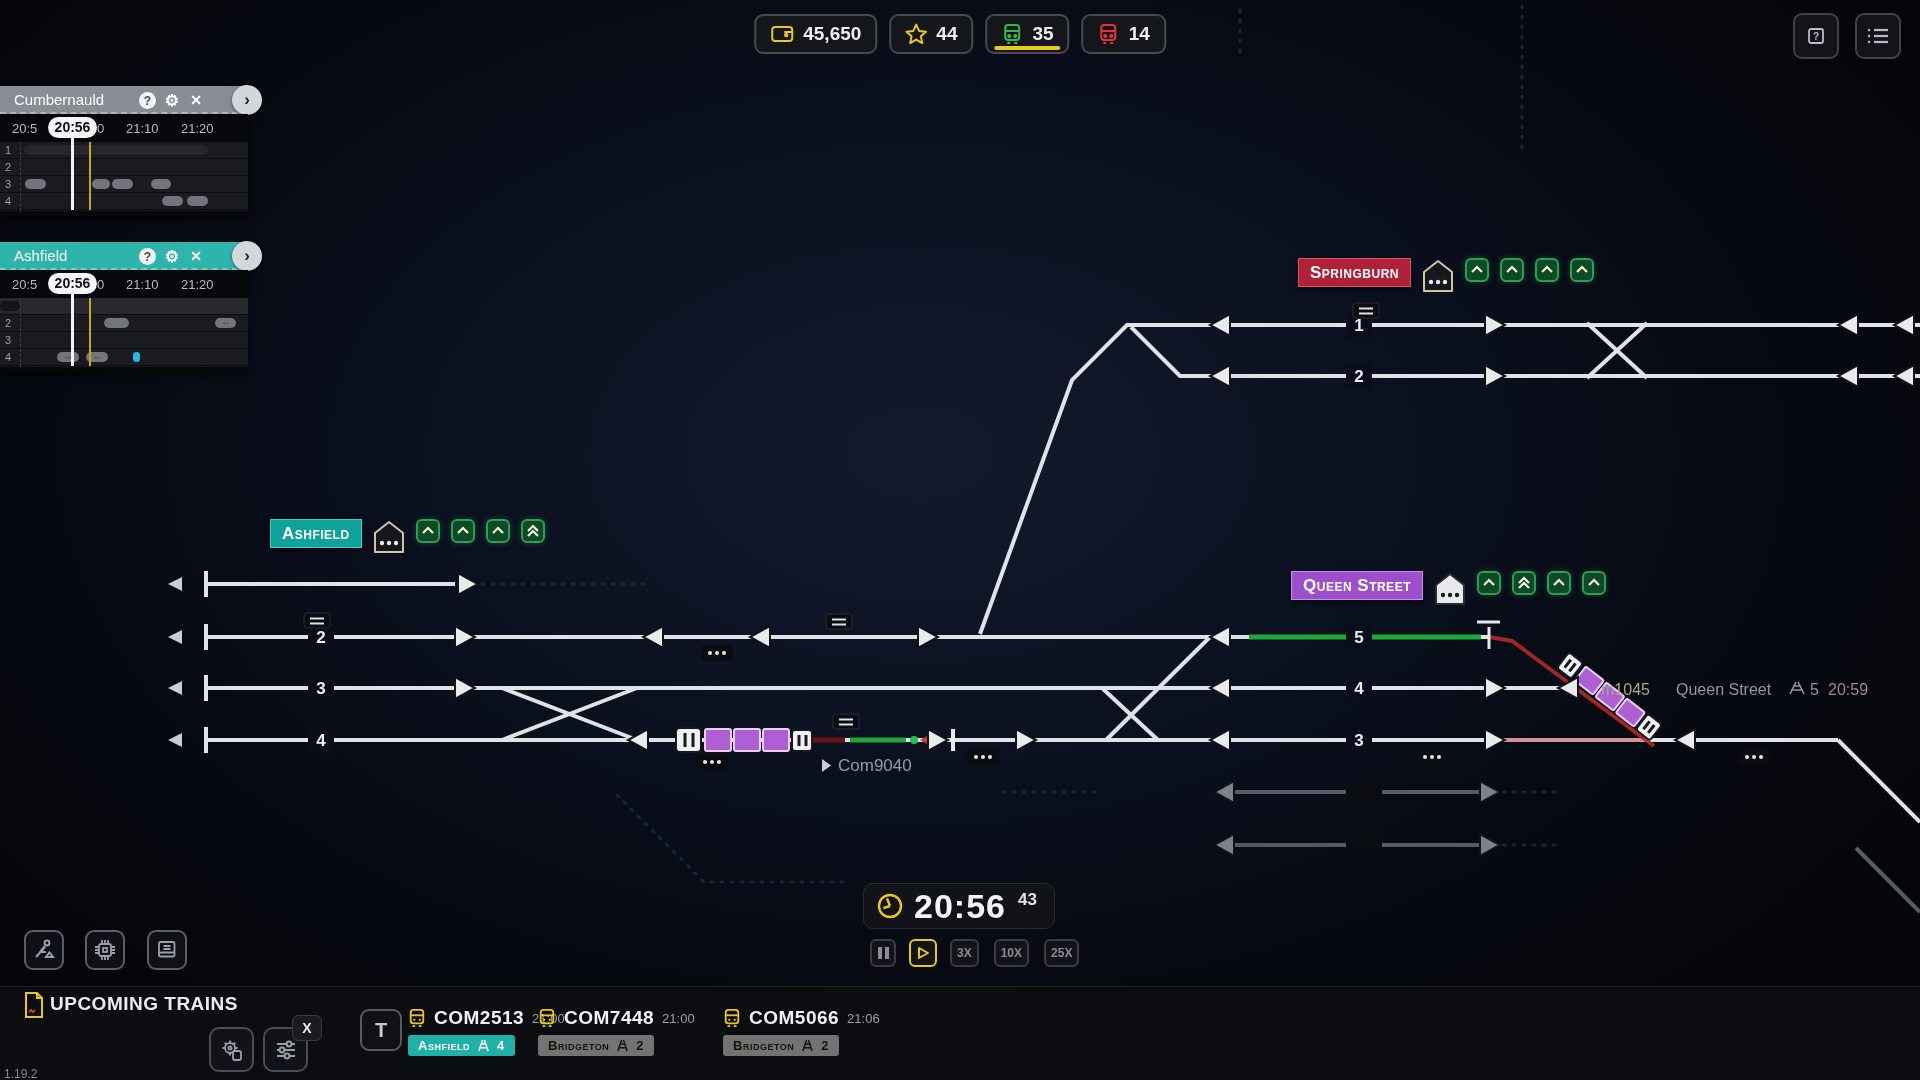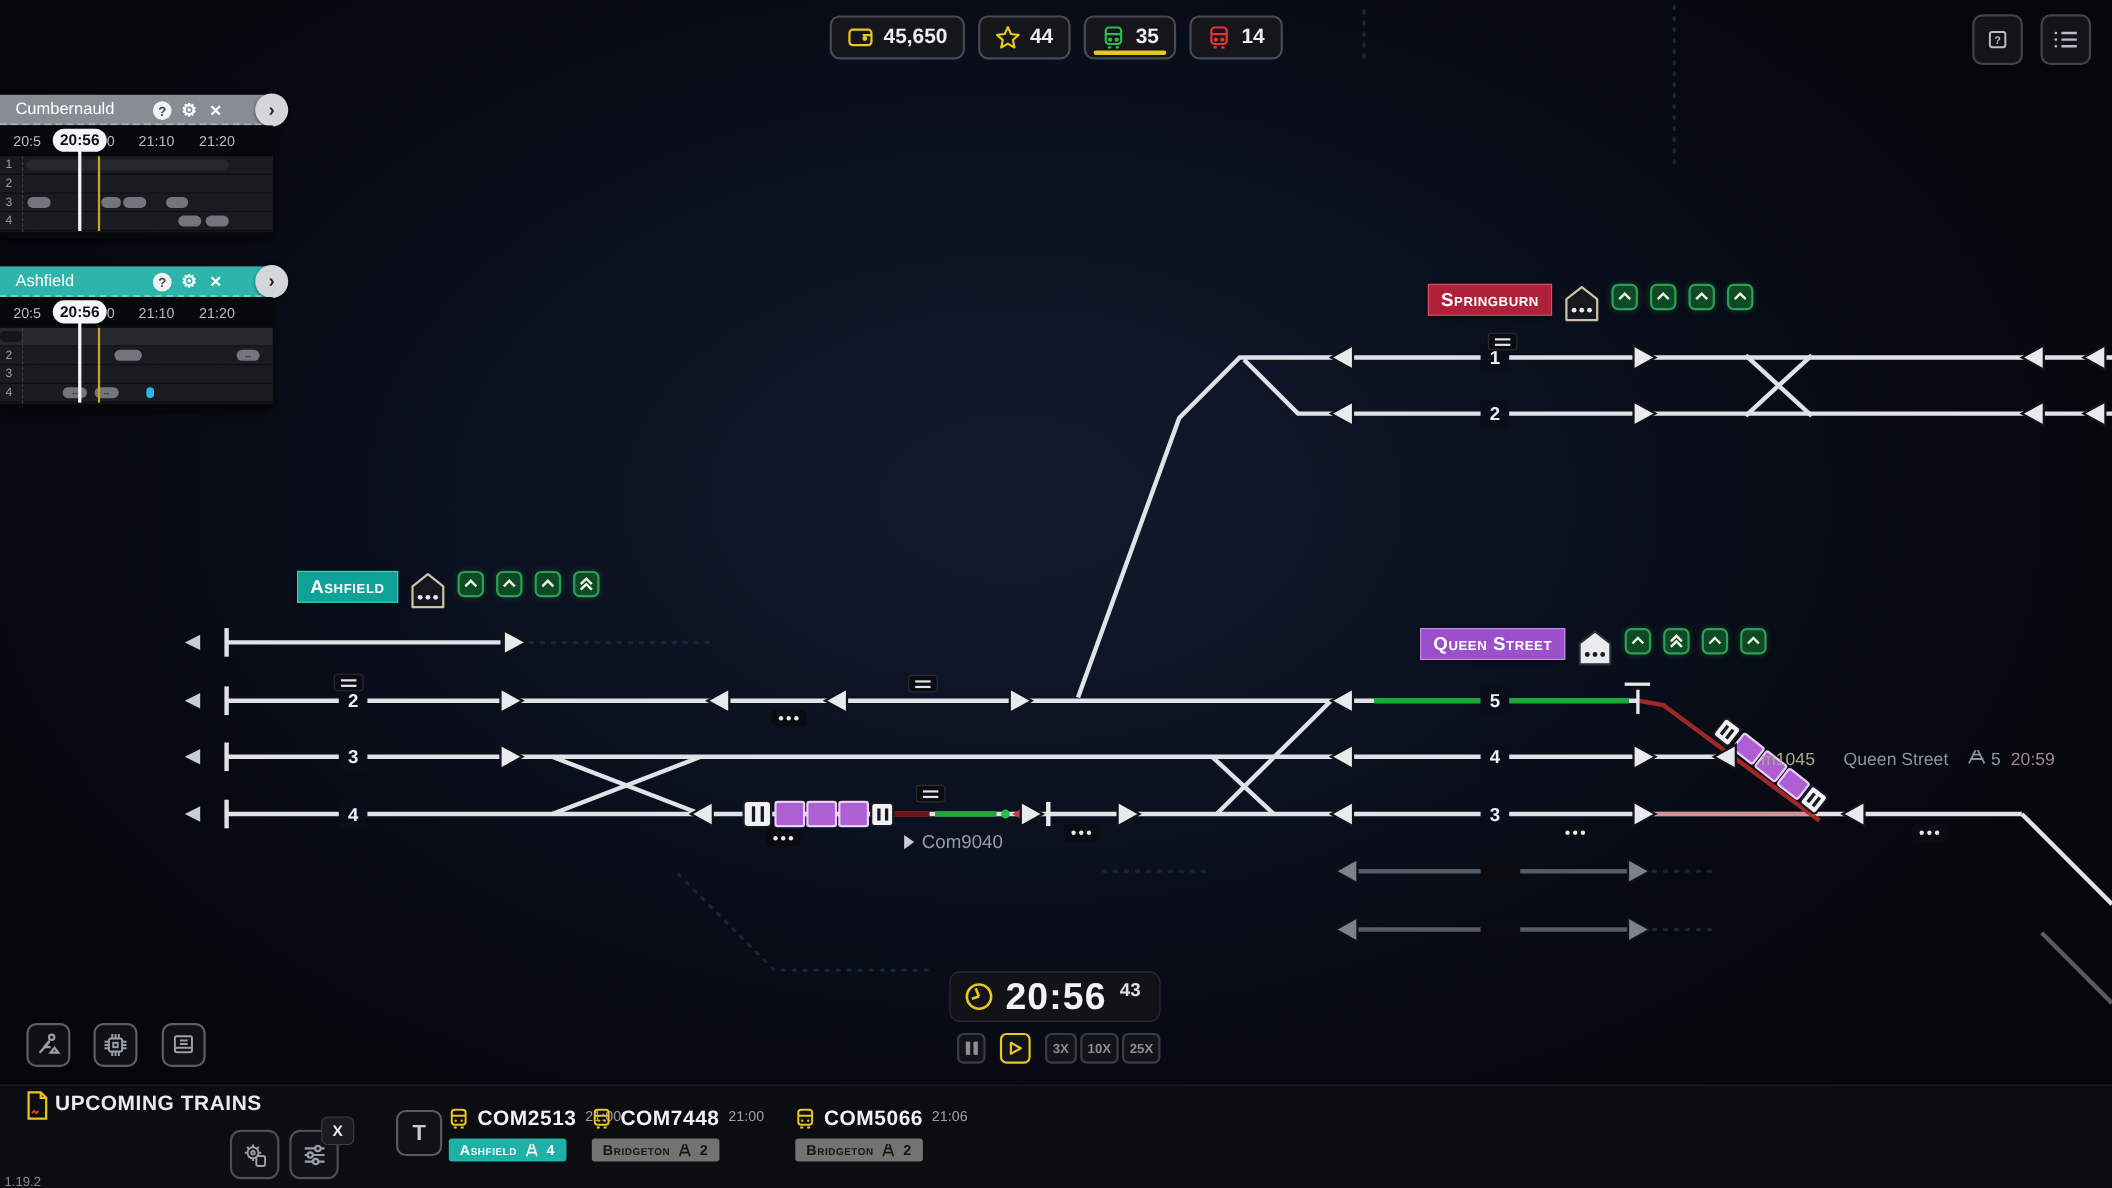--- a/index.html
+++ b/index.html
@@ -77,21 +77,21 @@
   .bottombar{position:absolute;left:0;right:0;top:986px;height:120px;background:#0c0d10;border-top:1px solid #1e2026;}
   .bb-title{position:absolute;left:50px;top:6px;color:#e9eaee;font-weight:bold;font-size:19px;letter-spacing:.5px;}
   .bb-version{position:absolute;left:4px;top:80px;color:#878b92;font-size:12px;}
   .bb-btn{position:absolute;width:45px;height:45px;top:40px;border:2px solid #4a4e56;border-radius:10px;
     background:#121318;display:flex;align-items:center;justify-content:center;color:#9aa0a8;}
   .bb-x{position:absolute;left:292px;top:28px;width:30px;height:26px;background:#1b1c21;border:1px solid #3a3d44;
     border-radius:6px;color:#eceef2;font-weight:bold;font-size:14px;display:flex;align-items:center;justify-content:center;z-index:5;}
   .t-btn{position:absolute;left:360px;top:22px;width:42px;height:42px;border:2px solid #565a62;border-radius:9px;
     background:#101116;color:#c6cad2;font-weight:bold;font-size:20px;display:flex;align-items:center;justify-content:center;}
   .entry{position:absolute;top:20px;}
-  .entry-top{display:flex;align-items:flex-start;gap:8px;}
+  .entry-top{display:flex;align-items:center;gap:8px;}
   .entry-id{color:#f0f1f4;font-weight:bold;font-size:19px;letter-spacing:.5px;}
   .entry-time{color:#9aa0a8;font-size:13px;}
   .entry-badge{margin-top:6px;display:inline-flex;align-items:center;gap:7px;padding:3px 10px;border-radius:3px;
     font-weight:bold;font-size:13px;font-variant:small-caps;letter-spacing:.5px;}
   .entry-badge.teal{background:#1fb0a8;color:#fff;}
   .entry-badge.gold{background:#737373;color:#17140a;justify-content:space-between;}
 </style>
 </head>
 <body>
 
@@ -643,21 +643,21 @@
         <span class="pbars">
           <i></i>
           <i></i>
         </span>
       </div>
     <div class="spd active">
       <svg width="14" height="14" viewBox="0 0 14 14" fill="none" stroke="#e9c71f" stroke-width="2" stroke-linejoin="round">
         <polygon points="3,2 12,7 3,12"></polygon>
       </svg>
     </div>
-    <div id="speed-btns" style="display:flex;gap:3px;justify-content:flex-end;">
+    <div id="speed-btns" style="display:flex;gap:15px;justify-content:flex-end;">
         <div class="spd">3X</div>
         <div class="spd">10X</div>
         <div class="spd">25X</div>
       </div>
   </div>
 
   <div class="tool" style="left:24px;">
     <svg width="26" height="26" viewBox="0 0 26 26" fill="none" stroke="#9aa0a8" stroke-width="2">
       <circle cx="16" cy="6" r="2.4"></circle>
         <path d="M14,9 L9,15 M9,15 L15,15"></path>

